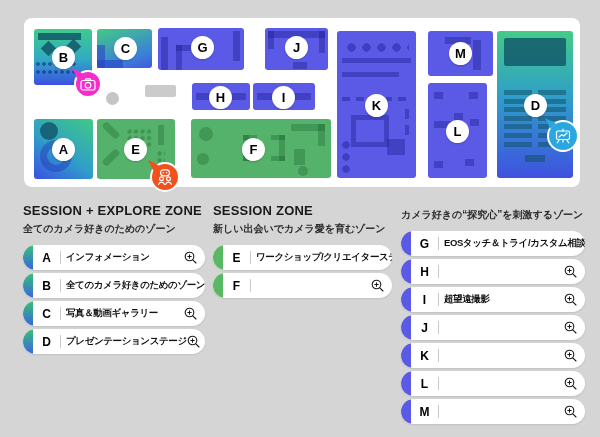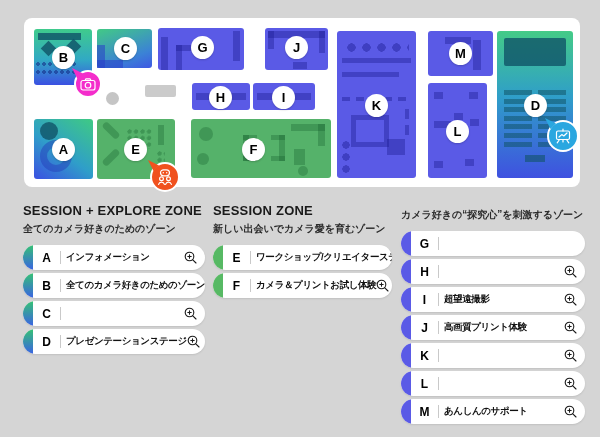--- a/index.html
+++ b/index.html
@@ -231,20 +231,21 @@
               <circle cx="5.5" cy="5.5" r="4.3"></circle>
               <path d="M8.8 8.8 L12 12"></path>
               <path d="M5.5 3.8 v3.4 M3.8 5.5 h3.4"></path>
             </svg>
           </span>
       </div>
       <div class="pill">
         <span class="cap gradcap"></span>
         <span class="pletter">C</span>
         <span class="pdivider"></span>
+        <span class="plabel">写真＆動画ギャラリー</span>
         <span class="zoomico">
             <svg width="13" height="13" viewBox="0 0 13 13" fill="none" stroke="#1a1a1a" stroke-width="1.1" stroke-linecap="round">
               <circle cx="5.5" cy="5.5" r="4.3"></circle>
               <path d="M8.8 8.8 L12 12"></path>
               <path d="M5.5 3.8 v3.4 M3.8 5.5 h3.4"></path>
             </svg>
           </span>
       </div>
       <div class="pill">
         <span class="cap gradcap"></span>
@@ -270,39 +271,39 @@
         <span class="cap greencap"></span>
         <span class="pletter">E</span>
         <span class="pdivider"></span>
         <span class="plabel">ワークショップ/クリエイターステージ</span>
 
       </div>
       <div class="pill">
         <span class="cap greencap"></span>
         <span class="pletter">F</span>
         <span class="pdivider"></span>
-        <span class="plabel">カメラ＆プリントお試し体験</span>
         <span class="zoomico">
             <svg width="13" height="13" viewBox="0 0 13 13" fill="none" stroke="#1a1a1a" stroke-width="1.1" stroke-linecap="round">
               <circle cx="5.5" cy="5.5" r="4.3"></circle>
               <path d="M8.8 8.8 L12 12"></path>
               <path d="M5.5 3.8 v3.4 M3.8 5.5 h3.4"></path>
             </svg>
           </span>
       </div>
     </div>
   </div>
 
   <div class="col" style="left:401px;width:184px;">
     <p class="sub">カメラ好きの“探究心”を刺激するゾーン</p>
     <div class="pills">
       <div class="pill">
         <span class="cap purplecap"></span>
         <span class="pletter">G</span>
         <span class="pdivider"></span>
+        <span class="plabel">EOSタッチ＆トライ/カスタム相談</span>
 
       </div>
       <div class="pill">
         <span class="cap purplecap"></span>
         <span class="pletter">H</span>
         <span class="pdivider"></span>
         <span class="zoomico">
             <svg width="13" height="13" viewBox="0 0 13 13" fill="none" stroke="#1a1a1a" stroke-width="1.1" stroke-linecap="round">
               <circle cx="5.5" cy="5.5" r="4.3"></circle>
               <path d="M8.8 8.8 L12 12"></path>
@@ -320,21 +321,20 @@
               <circle cx="5.5" cy="5.5" r="4.3"></circle>
               <path d="M8.8 8.8 L12 12"></path>
               <path d="M5.5 3.8 v3.4 M3.8 5.5 h3.4"></path>
             </svg>
           </span>
       </div>
       <div class="pill">
         <span class="cap purplecap"></span>
         <span class="pletter">J</span>
         <span class="pdivider"></span>
-        <span class="plabel">高画質プリント体験</span>
         <span class="zoomico">
             <svg width="13" height="13" viewBox="0 0 13 13" fill="none" stroke="#1a1a1a" stroke-width="1.1" stroke-linecap="round">
               <circle cx="5.5" cy="5.5" r="4.3"></circle>
               <path d="M8.8 8.8 L12 12"></path>
               <path d="M5.5 3.8 v3.4 M3.8 5.5 h3.4"></path>
             </svg>
           </span>
       </div>
       <div class="pill">
         <span class="cap purplecap"></span>
@@ -357,21 +357,20 @@
               <circle cx="5.5" cy="5.5" r="4.3"></circle>
               <path d="M8.8 8.8 L12 12"></path>
               <path d="M5.5 3.8 v3.4 M3.8 5.5 h3.4"></path>
             </svg>
           </span>
       </div>
       <div class="pill">
         <span class="cap purplecap"></span>
         <span class="pletter">M</span>
         <span class="pdivider"></span>
-        <span class="plabel">あんしんのサポート</span>
         <span class="zoomico">
             <svg width="13" height="13" viewBox="0 0 13 13" fill="none" stroke="#1a1a1a" stroke-width="1.1" stroke-linecap="round">
               <circle cx="5.5" cy="5.5" r="4.3"></circle>
               <path d="M8.8 8.8 L12 12"></path>
               <path d="M5.5 3.8 v3.4 M3.8 5.5 h3.4"></path>
             </svg>
           </span>
       </div>
     </div>
   </div>

